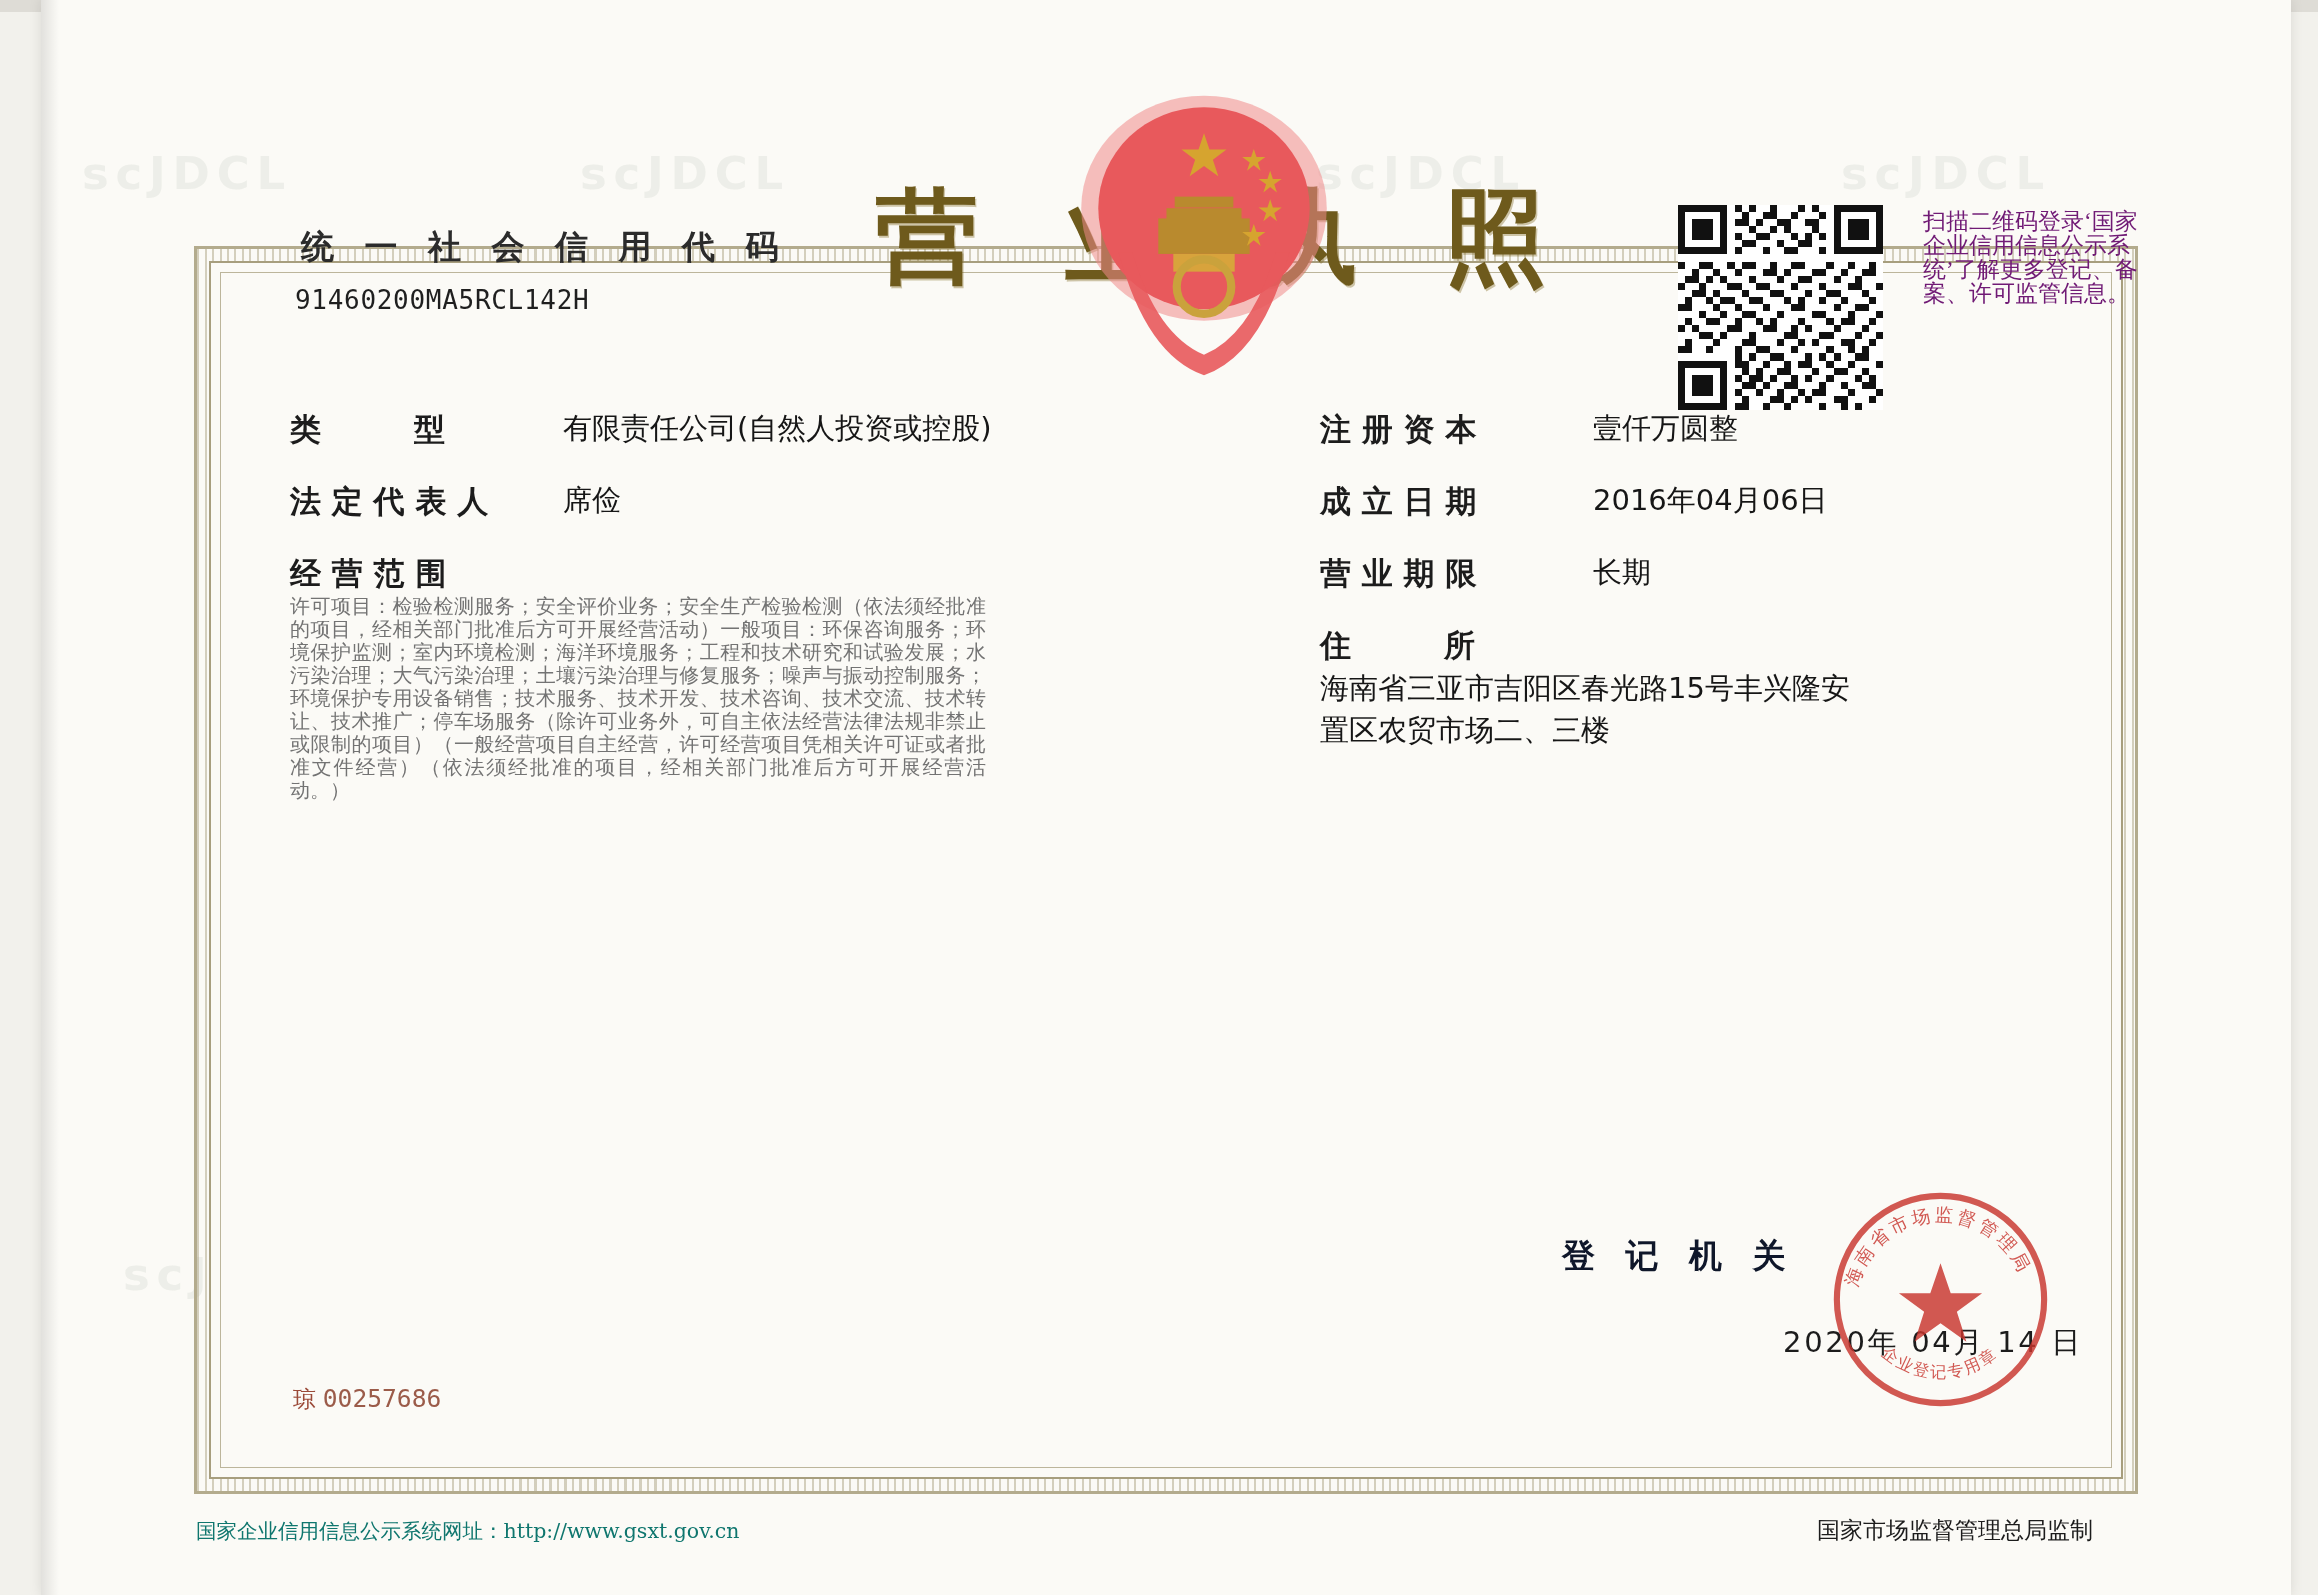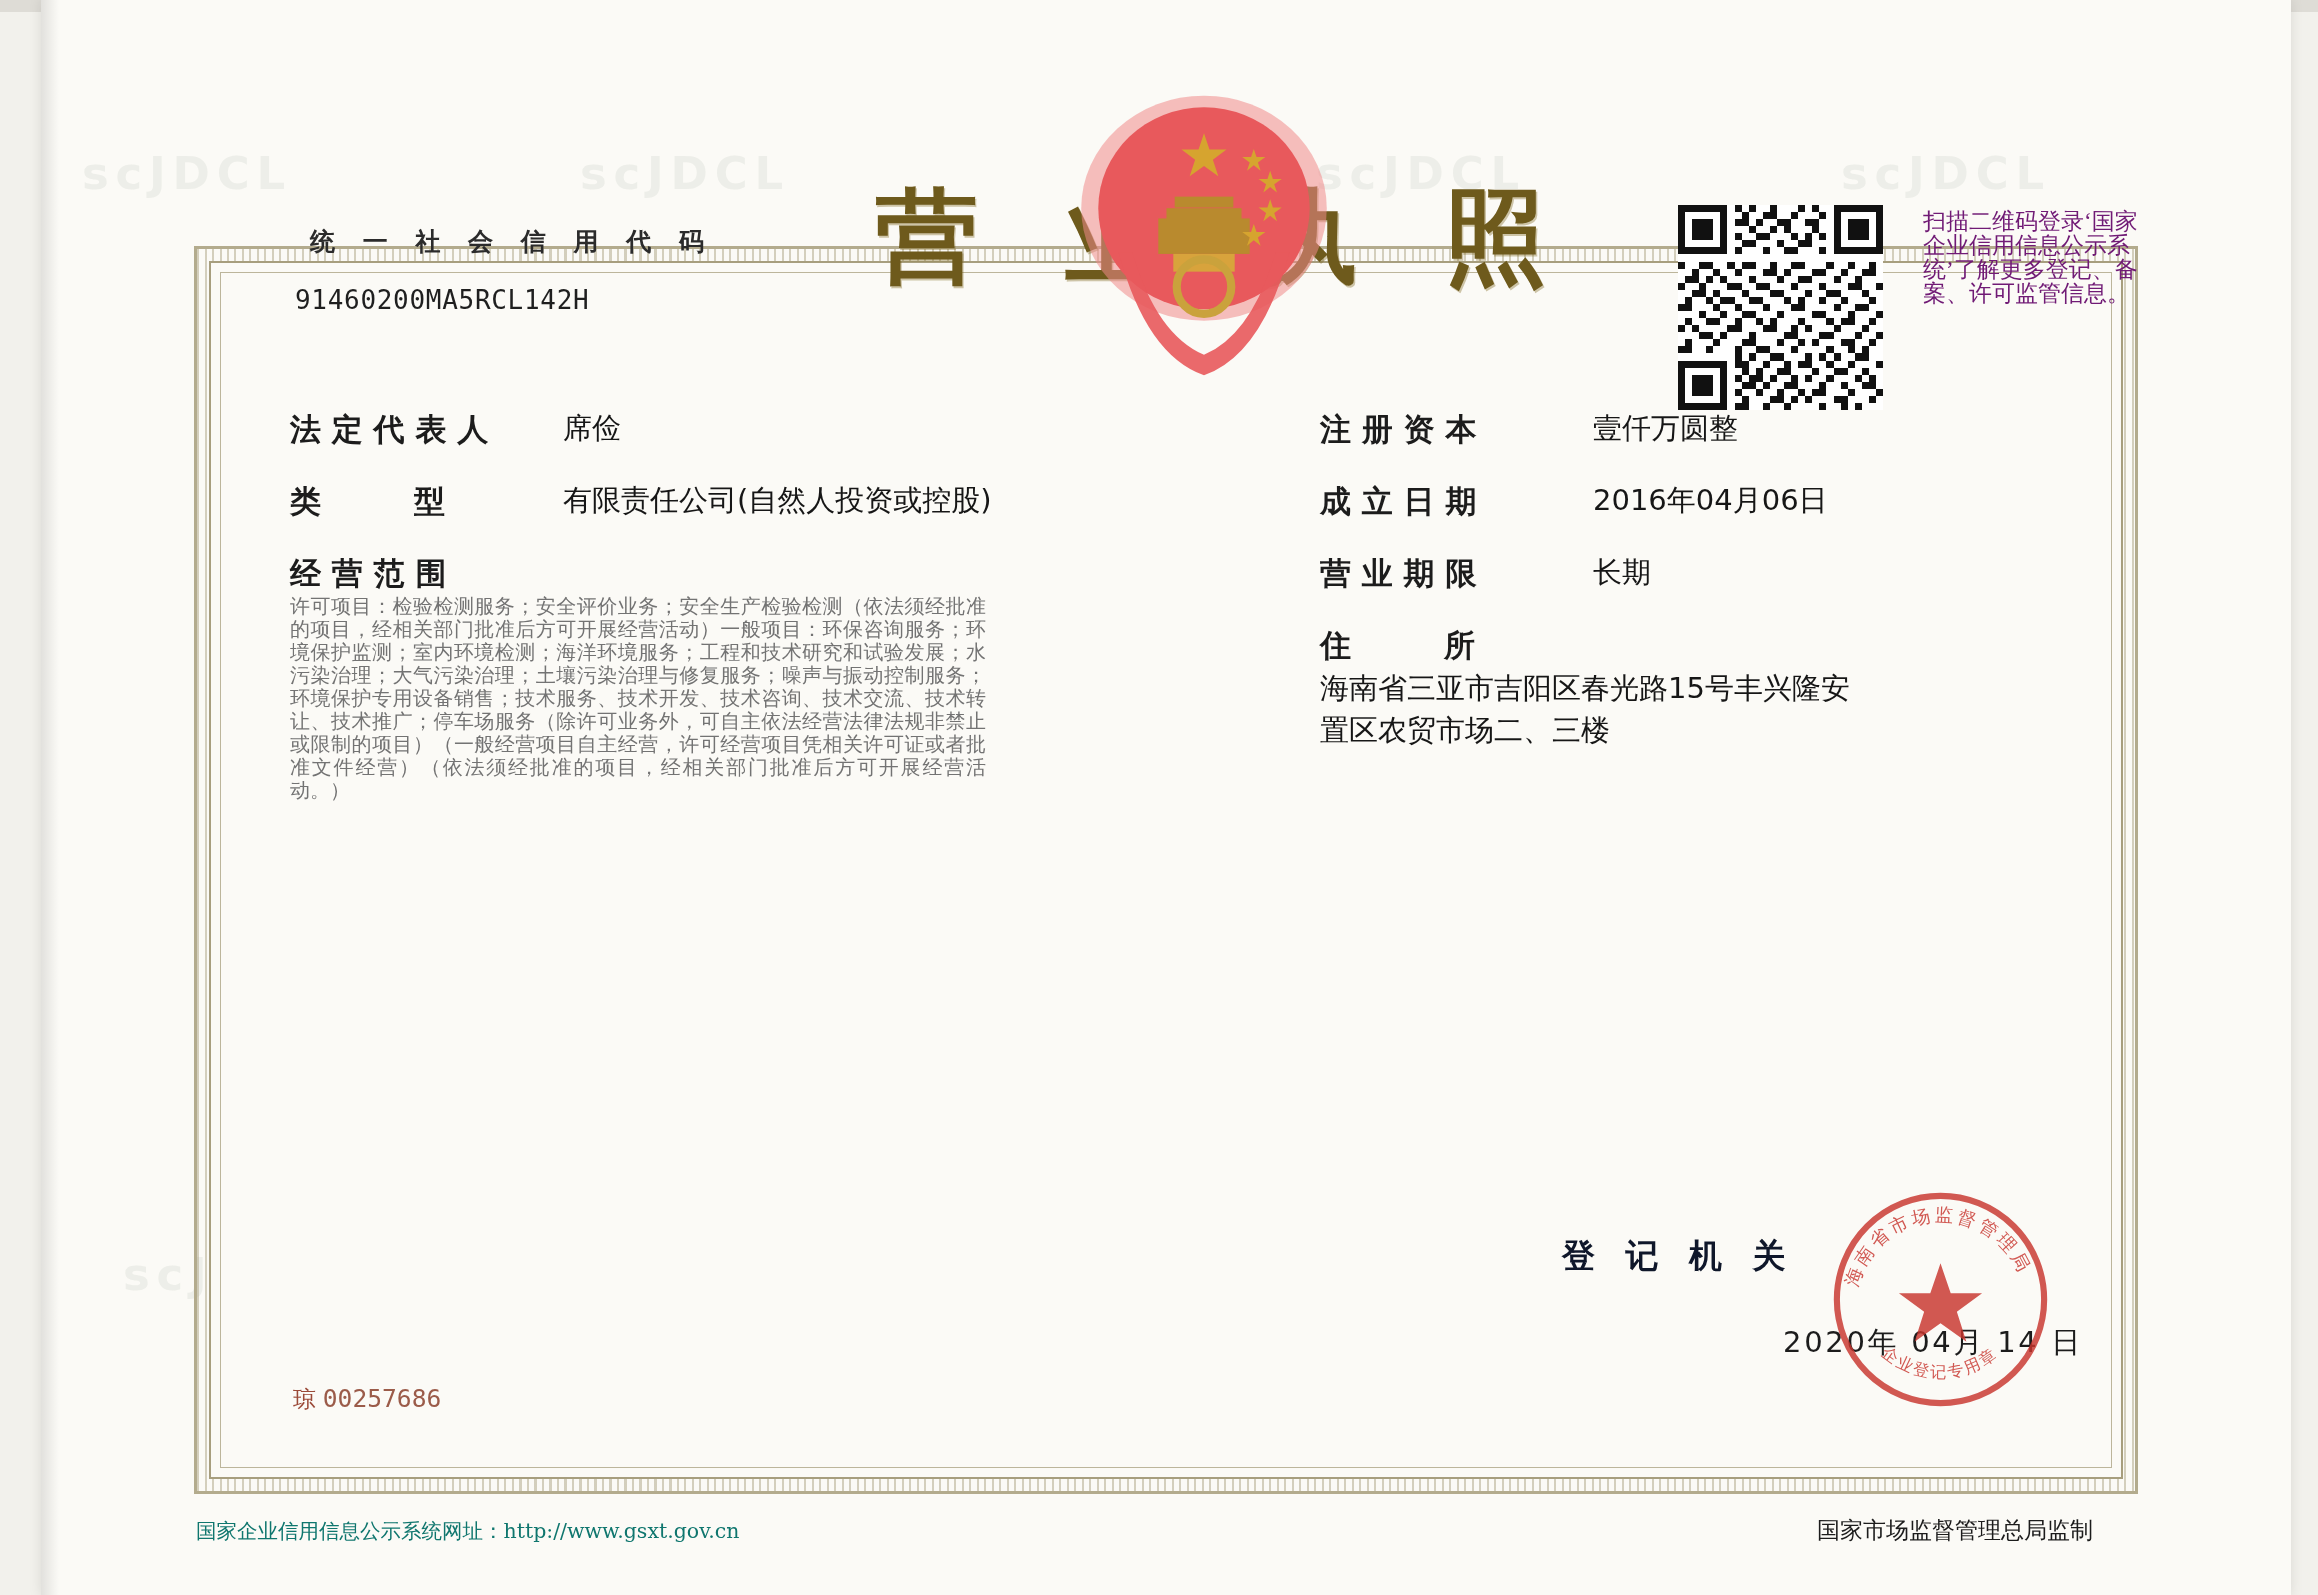--- a/index.html
+++ b/index.html
@@ -94,23 +94,23 @@
     font-size: 102px;
     letter-spacing: 26px;
     font-weight: bold;
     font-family: "DejaVu Serif", "Liberation Serif", serif;
     color: #6e5a1c;
     text-shadow: 1.4px 2px 0 rgba(120,95,20,0.35);
     white-space: nowrap;
   }
   .usci-label {
     position: absolute;
-    left: 269px;
+    left: 260px;
     top: 225px;
-    font-size: 25px;
+    font-size: 33px;
     letter-spacing: 9.5px;
     font-weight: bold;
     color: #2b2b2b;
     font-family: "DejaVu Sans", sans-serif;
   }
   .usci-value {
     position: absolute;
     left: 254px;
     top: 285px;
     font-size: 26px;
@@ -521,24 +521,24 @@
               <rect x="23" y="28" width="1" height="1"></rect>
               <rect x="25" y="28" width="1" height="1"></rect>
           </g>
         </svg>
       </div>
 
       <div class="qr-note">扫描二维码登录‘国家企业信用信息公示系统’了解更多登记、备案、许可监管信息。</div>
 
       <div class="fields-left">
         <div class="row">
+          <span class="lbl">类　　　型</span><span class="val">有限责任公司(自然人投资或控股)</span>
+        </div>
+        <div class="row">
           <span class="lbl">法 定 代 表 人</span><span class="val">席俭</span>
-        </div>
-        <div class="row">
-          <span class="lbl">类　　　型</span><span class="val">有限责任公司(自然人投资或控股)</span>
         </div>
         <div class="row row-scope">
           <span class="lbl">经 营 范 围</span><span class="scope-text">许可项目：检验检测服务；安全评价业务；安全生产检验检测（依法须经批准的项目，经相关部门批准后方可开展经营活动）一般项目：环保咨询服务；环境保护监测；室内环境检测；海洋环境服务；工程和技术研究和试验发展；水污染治理；大气污染治理；土壤污染治理与修复服务；噪声与振动控制服务；环境保护专用设备销售；技术服务、技术开发、技术咨询、技术交流、技术转让、技术推广；停车场服务（除许可业务外，可自主依法经营法律法规非禁止或限制的项目）（一般经营项目自主经营，许可经营项目凭相关许可证或者批准文件经营）（依法须经批准的项目，经相关部门批准后方可开展经营活动。）</span>
         </div>
       </div>
 
       <div class="fields-right">
         <div class="row">
           <span class="lbl">注 册 资 本</span><span class="val">壹仟万圆整</span>
         </div>

